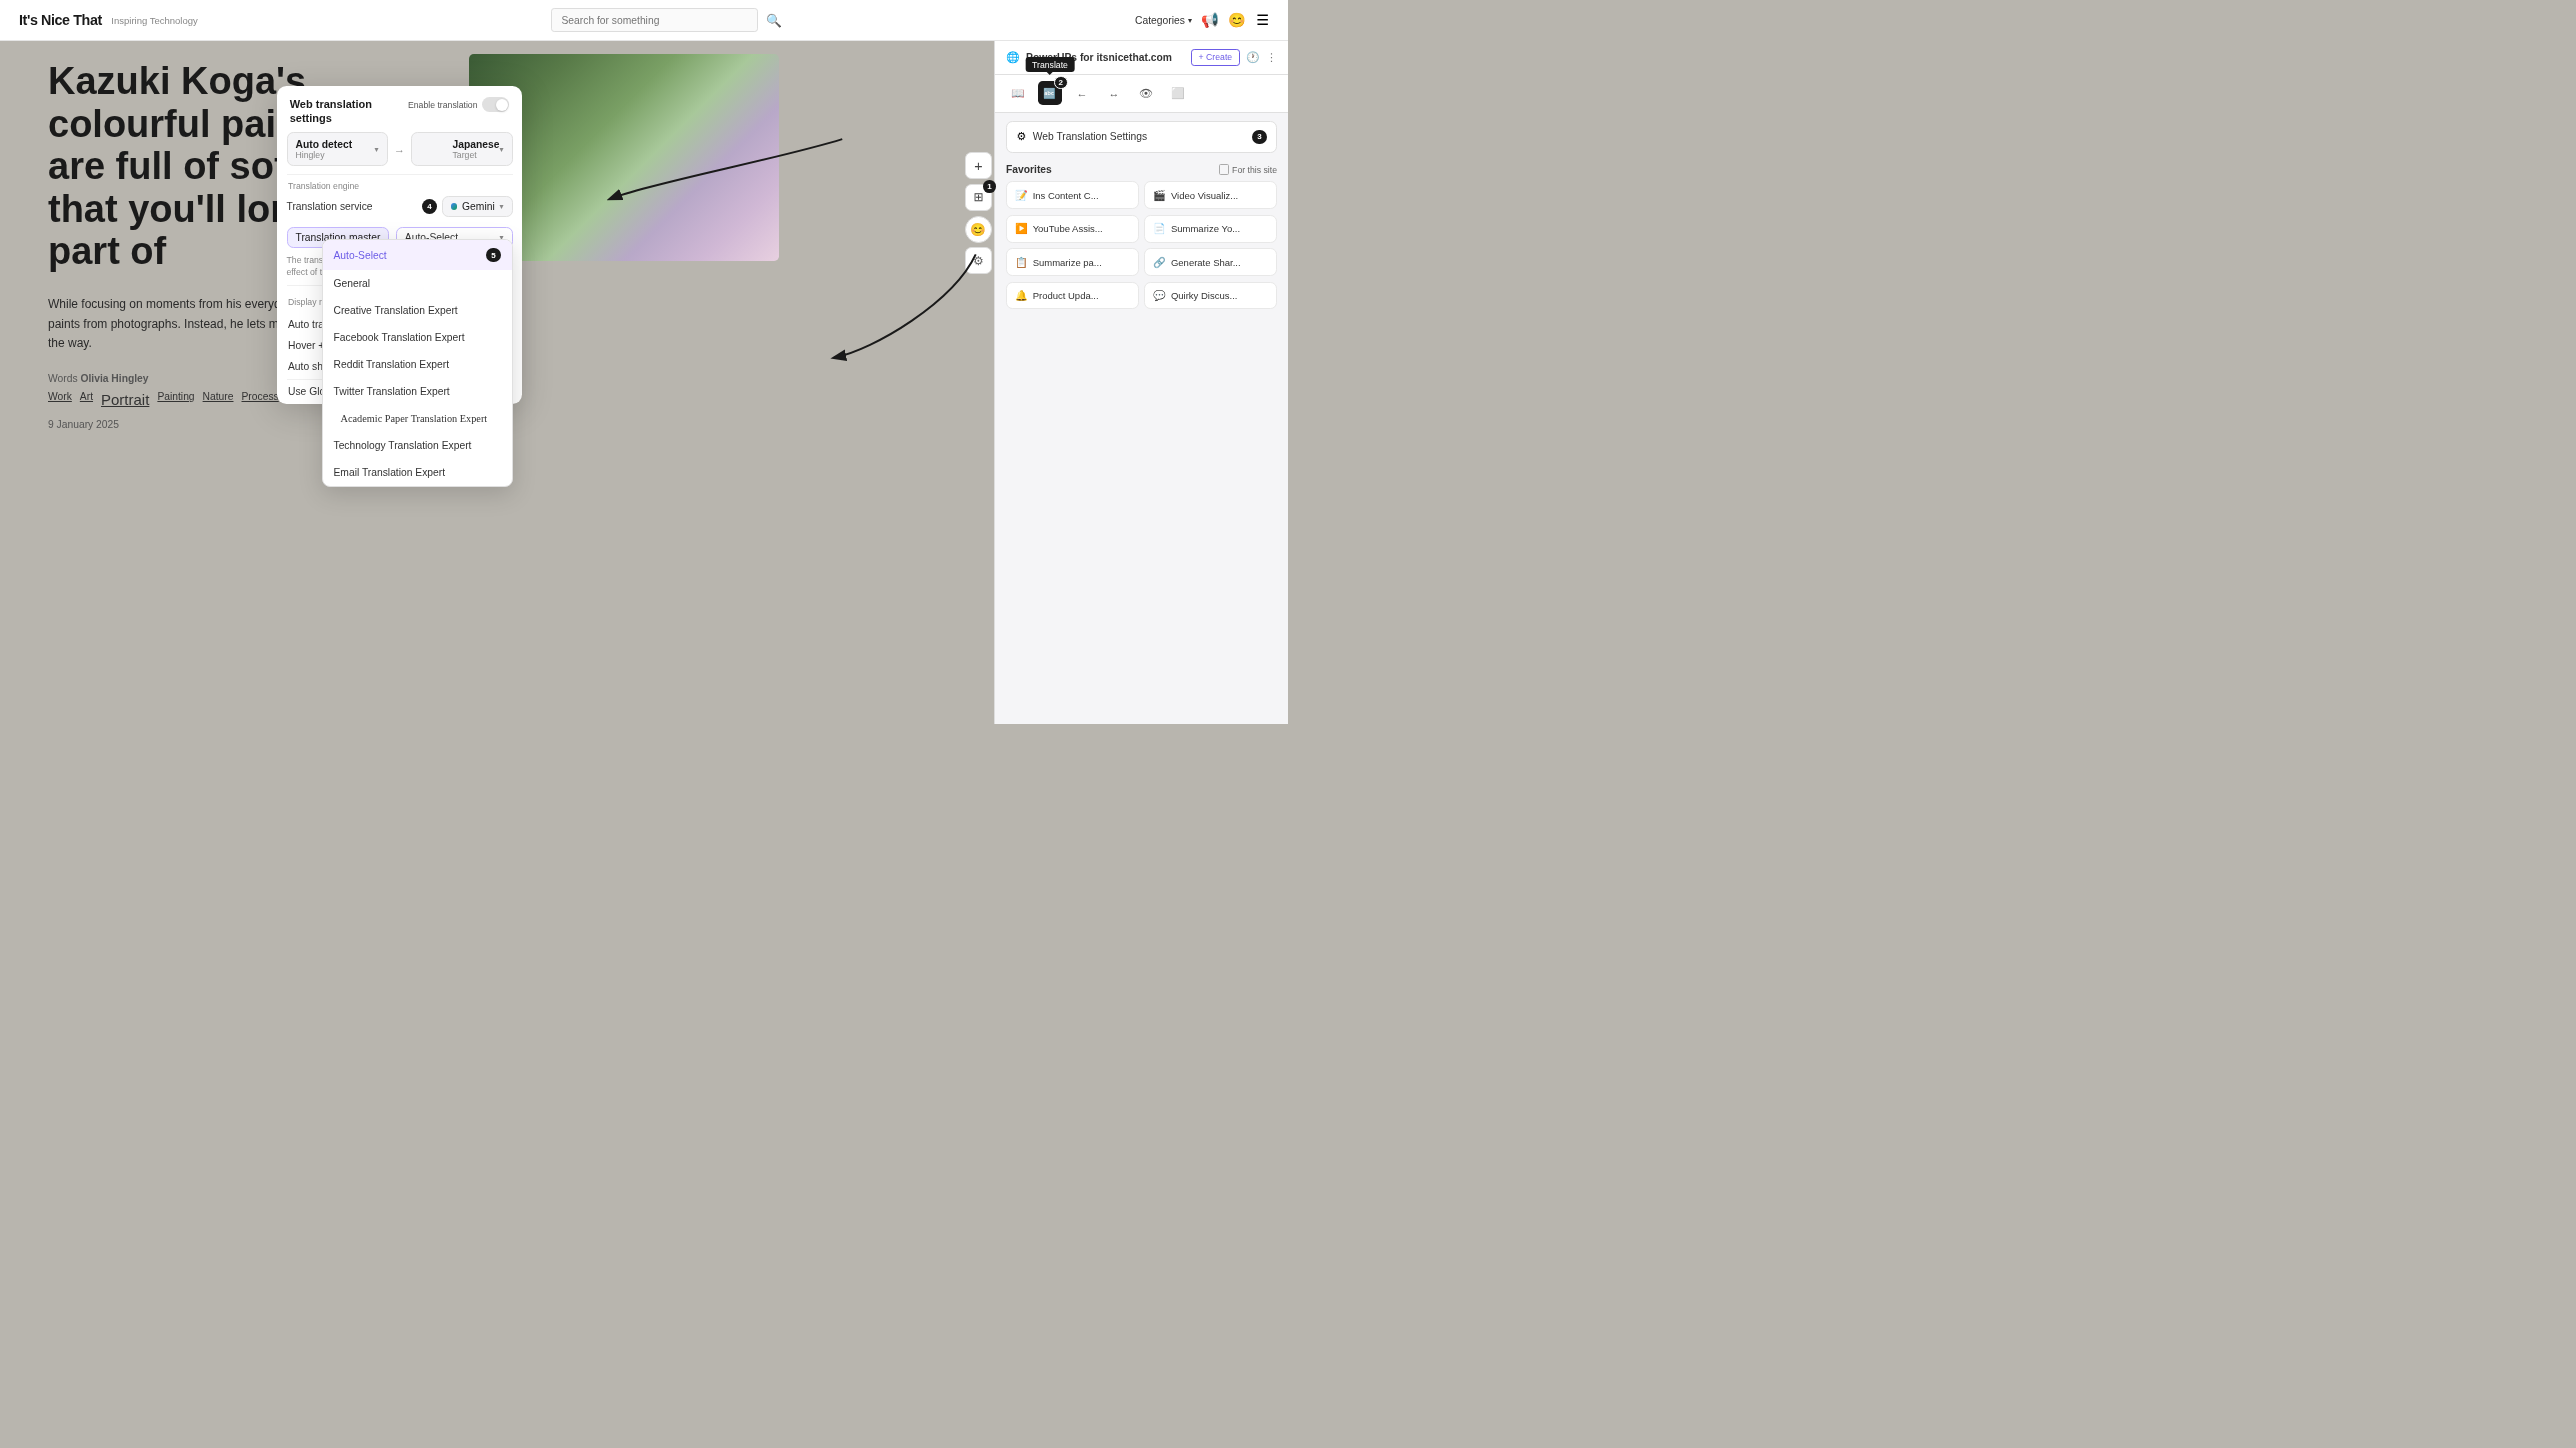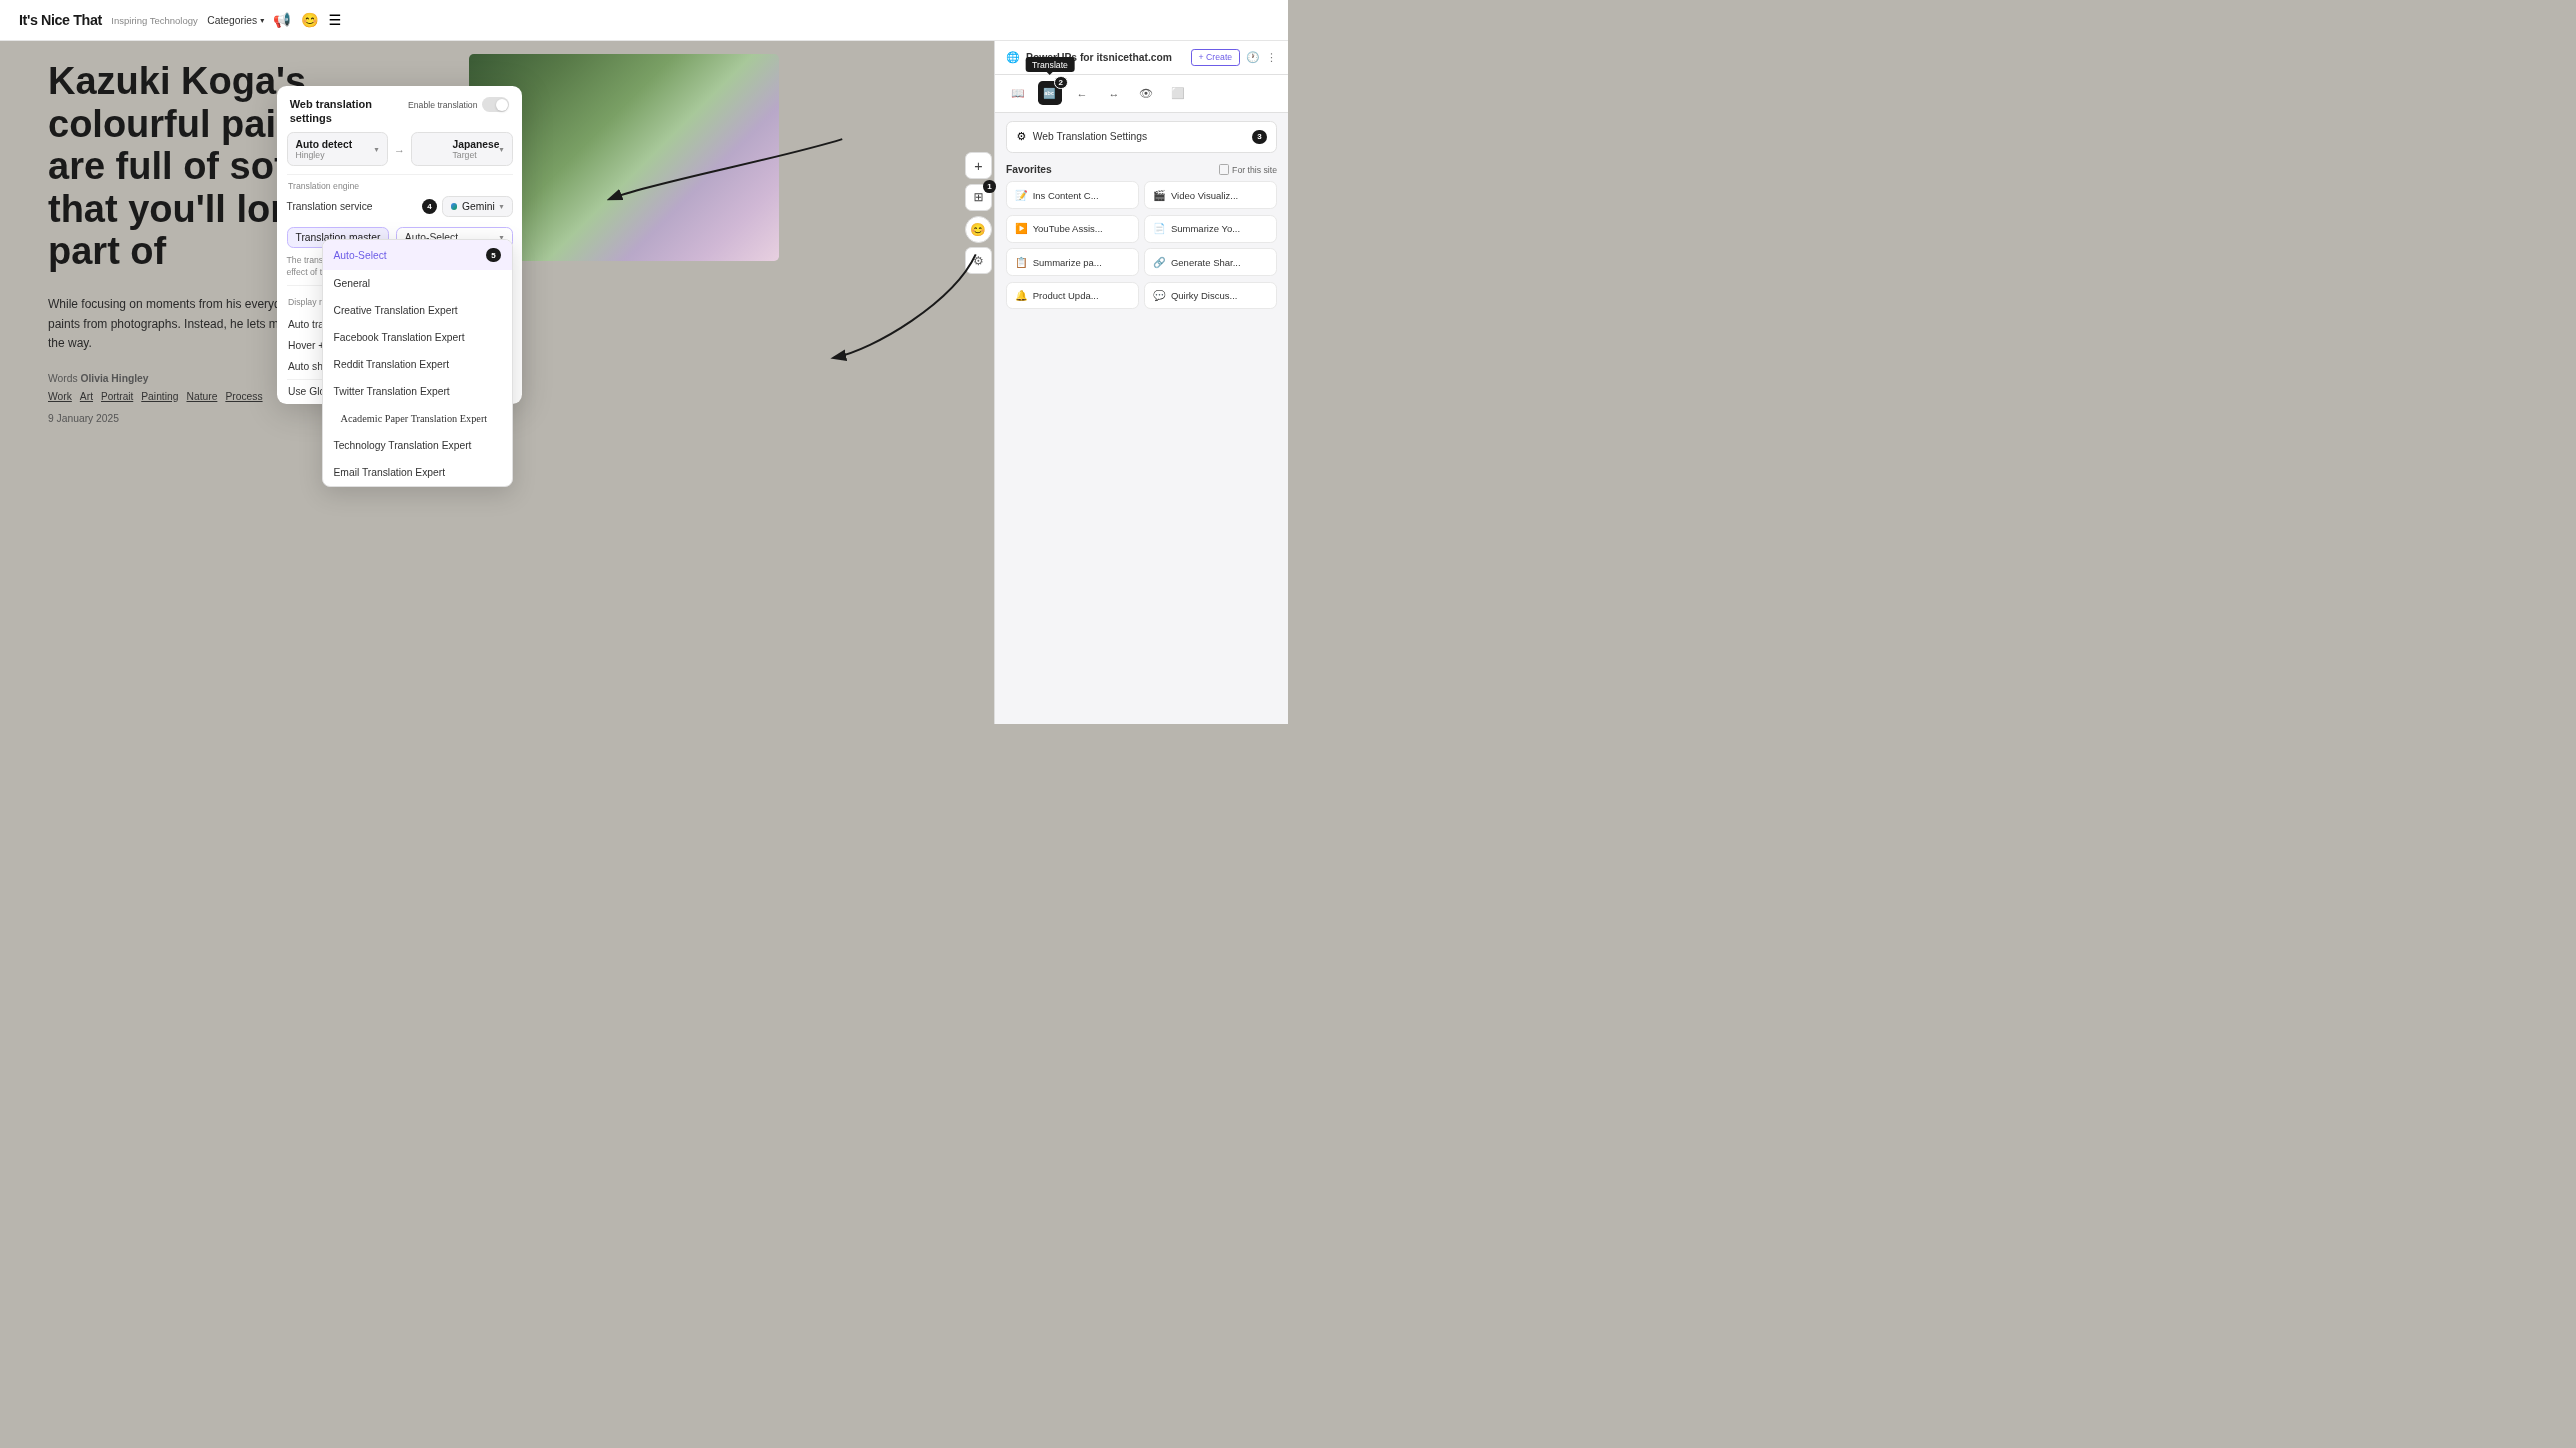--- a/index.html
+++ b/index.html
@@ -11,41 +11,45 @@
       overflow: hidden;
       position: relative;
     }
   </style>
 </head>
 <body>
 
 <div style="position:absolute;top:0;left:0;right:0;height:41px;background:#fff;border-bottom:0.8px solid #e5e5e5;display:flex;align-items:center;padding:0 19px;gap:9.5px;z-index:50;">
   <div style="font-size:14.3px;font-weight:700;color:#1a1a1a;letter-spacing:-0.4px;white-space:nowrap;">It's Nice That</div>
   <div style="font-size:9.5px;color:#888;">Inspiring Technology</div>
+  <div style="flex:1;display:flex;justify-content:center;align-items:center;">
+    <input type="text" style="width: 207px; height: 24px; border: 0.8px solid rgb(221, 221, 221); border-radius: 3.2px; padding: 0px 9.5px; font-size: 10.3px; color: rgb(153, 153, 153); background: rgb(250, 250, 250);" placeholder="Search for something">
+    <span style="margin-left:8px;font-size:12.7px;color:#444;cursor:pointer;">🔍</span>
+  </div>
   <div style="font-size:10.3px;color:#333;cursor:pointer;display:flex;align-items:center;gap:3.2px;">
     <span>Categories</span>
     <span style="font-size:8px;">▾</span>
   </div>
   <div style="font-size:14.3px;cursor:pointer;">📢</div>
   <div style="font-size:14.3px;cursor:pointer;">😊</div>
   <div style="font-size:14.3px;cursor:pointer;">☰</div>
 </div>
 
 <div style="position:absolute;top:41px;left:0;right:0;bottom:0;background:#b8b5ae;">
 
   <div style="position:absolute;top:19px;left:48px;width:397px;">
     <h1 style="font-size:38px;font-weight:700;color:#1a1a1a;line-height:1.12;margin-bottom:22px;">Kazuki Koga's colourful paintings are full of soft scenes that you'll long to be part of</h1>
     <p style="font-size:12px;color:#2a2a2a;line-height:1.65;margin-bottom:19px;">While focusing on moments from his everyday life, this painter never paints from photographs. Instead, he lets memory and imagination lead the way.</p>
     <div style="font-size:10.3px;color:#555;margin-bottom:6.4px;">
       <span>Words</span> <strong>Olivia Hingley</strong>
     </div>
     <div style="display:flex;gap:8px;flex-wrap:wrap;">
       <span style="font-size:10.3px;color:#333;text-decoration:underline;cursor:pointer;">Work</span>
       <span style="font-size:10.3px;color:#333;text-decoration:underline;cursor:pointer;">Art</span>
-      <span style="font-size:10px;color:#333;text-decoration:underline;cursor:pointer;">Portrait</span>
+      <span style="font-size:15px;color:#333;text-decoration:underline;cursor:pointer;">Portrait</span>
       <span style="font-size:10.3px;color:#333;text-decoration:underline;cursor:pointer;">Painting</span>
       <span style="font-size:10.3px;color:#333;text-decoration:underline;cursor:pointer;">Nature</span>
       <span style="font-size:10.3px;color:#333;text-decoration:underline;cursor:pointer;">Process</span>
     </div>
     <div style="font-size:10.3px;color:#555;margin-top:11px;">9 January 2025</div>
   </div>
 
   <div style="position:absolute;top:12.7px;left:469px;width:310px;height:207px;border-radius:4.8px;overflow:hidden;">
     <div style="width:100%;height:100%;background:linear-gradient(135deg,#3a5a35 0%,#587a48 20%,#7aa065 40%,#a8c89a 55%,#b8a8c8 70%,#d0b8d5 85%,#e8d0e0 100%);"></div>
   </div>

